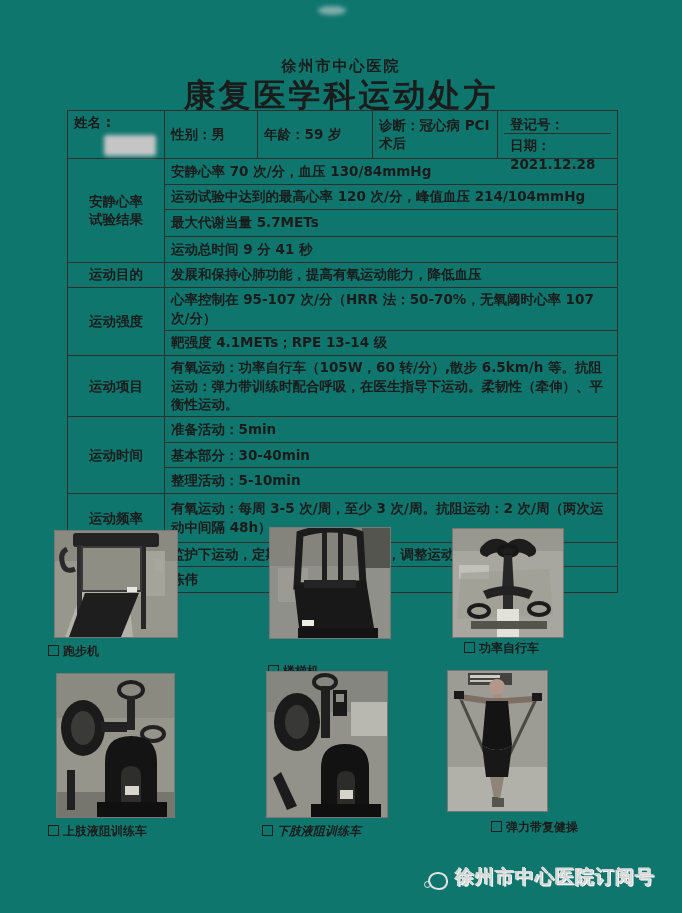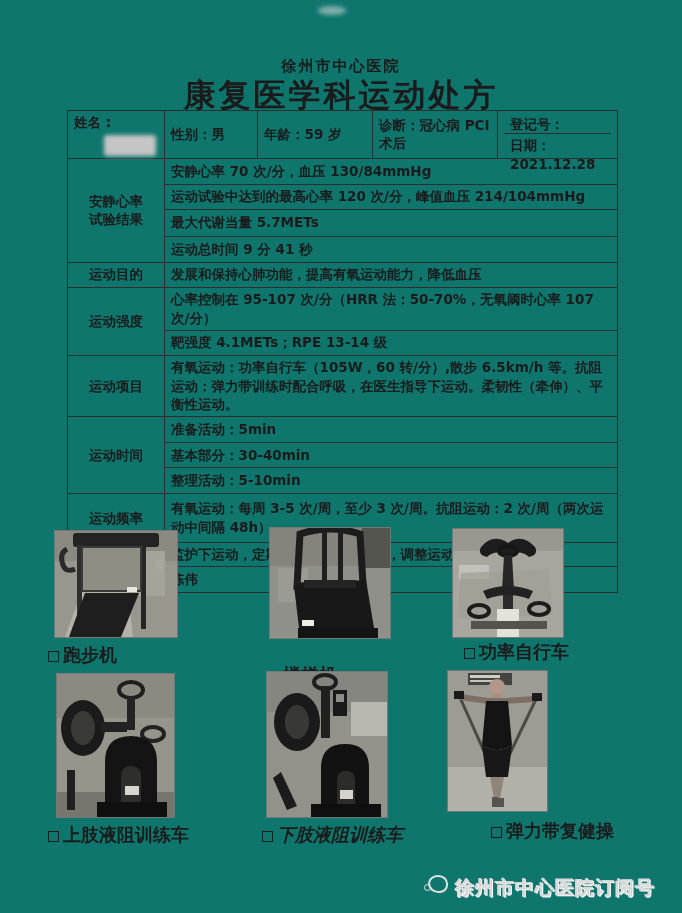--- a/index.html
+++ b/index.html
@@ -26,29 +26,29 @@
   td.hd { vertical-align:top; padding-top:3px; }
   td.nopad { padding:0; vertical-align:top; }
   .split-top { padding:2px 6px; border-bottom:1.5px solid #2e2e2e; height:21px; }
   .split-bot { padding:2px 6px; height:21px; }
   .name-blur { width:52px; height:21px; margin:3px 0 0 30px;
     background:#c5c5c5; border-radius:3px; filter:blur(2px); }
   .two-line { display:block; }
 
   .eq-photo { position:absolute; outline:1px solid #777; }
   .eq-photo svg { display:block; }
-  .eq-caption { position:absolute; font-size:18px; font-weight:bold;
+  .eq-caption { position:absolute; font-size:12px; font-weight:bold;
     white-space:nowrap; }
   .cbox { display:inline-block; width:11px; height:11px;
     border:1.7px solid #1d1d1d; margin-right:4px; vertical-align:-1px; }
 
   .watermark { position:absolute; left:428px; top:864px; display:flex;
-    align-items:flex-start; gap:7px; color:#d7d7d7; font-size:19px;
+    align-items:flex-end; gap:7px; color:#d7d7d7; font-size:19px;
     font-weight:bold; letter-spacing:1px;
-    text-shadow:1px 1px 0 #ffffff, -0.5px -0.5px 0 #ececec;margin-top:11px; }
+    text-shadow:1px 1px 0 #ffffff, -0.5px -0.5px 0 #ececec; }
   .wm-logo { width:20px; height:18px; border:2px solid #e2e2e2;
     border-radius:50% 50% 45% 55%; position:relative; }
   .wm-logo:after { content:""; position:absolute; left:-6px; top:7px;
     width:5px; height:5px; border:1.5px solid #e4e4e4; border-radius:50%; }
 </style>
 </head>
 <body>
 
 <div class="page">
 

